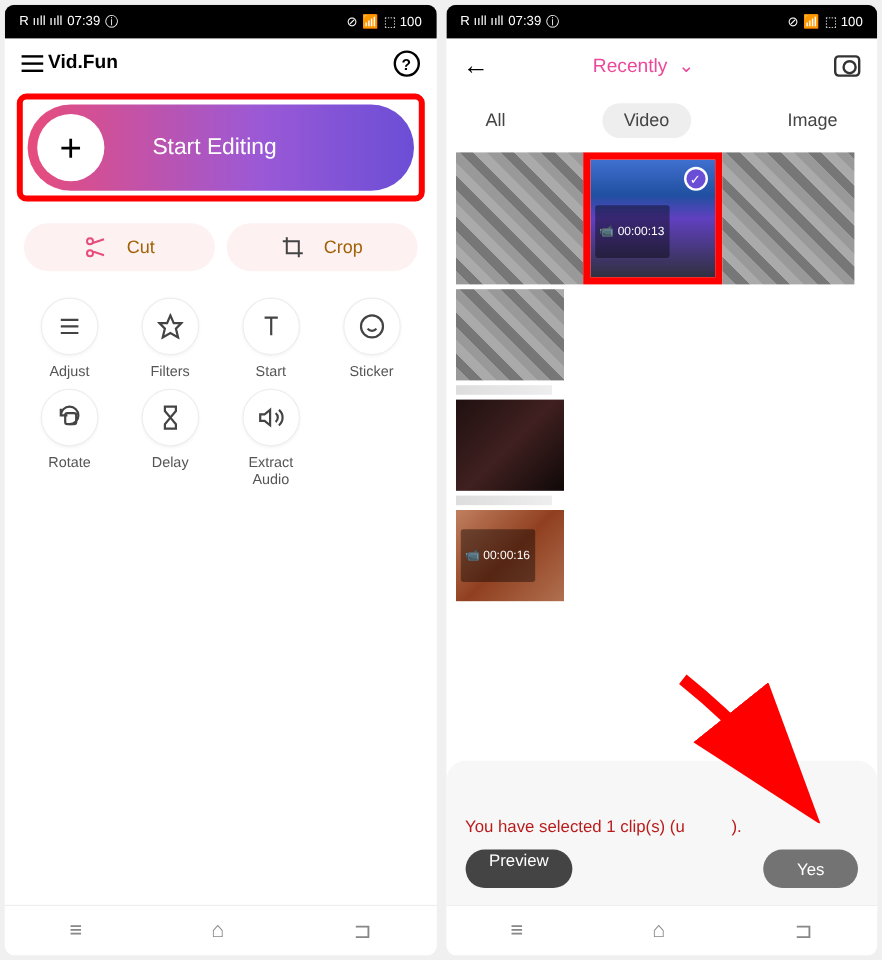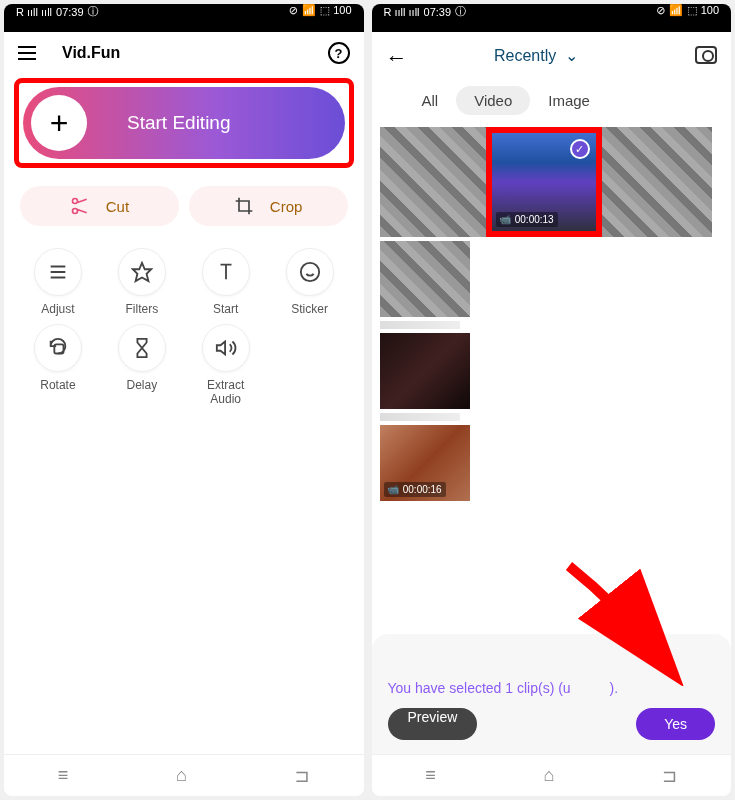--- a/index.html
+++ b/index.html
@@ -1,24 +1,24 @@
 <!DOCTYPE html>
 <html><head>
   <meta charset="utf-8">
   <style>
     * { margin: 0; padding: 0; box-sizing: border-box; }
     body { font-family: -apple-system, sans-serif; background: #f0f0f0; display: flex; gap: 8px; padding: 4px; }
     .phone { width: 360px; height: 792px; background: #fff; border-radius: 8px; overflow: hidden; display: flex; flex-direction: column; position: relative; }
     
     
-    .status-bar { height: 28px; background: #000; color: #fff; display: flex; align-items: flex-start; justify-content: space-between; padding: 0 12px; font-size: 11px; }
+    .status-bar { height: 28px; background: #000; color: #fff; display: flex; align-items: center; justify-content: space-between; padding: 0 12px; font-size: 11px; }
     .status-left, .status-right { display: flex; gap: 4px; align-items: center; }
     
     
-    .app-header { display: flex; align-items: center; padding: 10px 14px; gap: 26px; }
+    .app-header { display: flex; align-items: center; padding: 10px 14px; gap: 4px; }
     .hamburger { display: flex; flex-direction: column; gap: 4px; }
     .hamburger span { width: 18px; height: 2px; background: #000; }
     .app-title { font-weight: 600; font-size: 16px; flex: 1; }
     .help-icon { width: 22px; height: 22px; border: 2px solid #000; border-radius: 50%; display: flex; align-items: center; justify-content: center; font-size: 13px; font-weight: bold; }
     
     
     .highlight-box { margin: 4px 10px; border: 5px solid #ff0000; border-radius: 8px; padding: 4px; }
     .start-btn { background: linear-gradient(90deg, #e74c7c 0%, #9b59d6 60%, #6b4ed6 100%); border-radius: 40px; display: flex; align-items: center; padding: 8px; gap: 40px; }
     .plus-circle { width: 56px; height: 56px; background: #fff; border-radius: 50%; display: flex; align-items: center; justify-content: center; font-size: 32px; color: #000; }
     .start-text { color: #fff; font-size: 19px; }
@@ -34,51 +34,51 @@
     .tool-circle { width: 48px; height: 48px; background: #fff; border: 1px solid #eee; border-radius: 50%; display: flex; align-items: center; justify-content: center; font-size: 20px; color: #444; box-shadow: 0 1px 3px rgba(0,0,0,0.05); }
     .tool-name { font-size: 12px; color: #555; text-align: center; }
     
     
     .nav-bar { margin-top: auto; height: 42px; display: flex; justify-content: space-around; align-items: center; border-top: 1px solid #eee; }
     .nav-icon { color: #888; font-size: 18px; }
     
     
     .gallery-header { display: flex; align-items: center; padding: 10px 14px; gap: 10px; }
     .back-arrow { font-size: 22px; }
-    .gallery-title { flex: 1; text-align: center; font-size: 16px; color: #0c4a6e; margin-left: -30px; }
+    .gallery-title { flex: 1; text-align: center; font-size: 16px; color: #ec4899; margin-left: -30px; }
     .camera-icon { width: 22px; height: 18px; border: 2px solid #333; border-radius: 4px; position: relative; }
     .camera-icon::after { content: ''; position: absolute; width: 8px; height: 8px; border: 2px solid #333; border-radius: 50%; top: 2px; left: 5px; }
     
-    .tabs { display: flex; justify-content: flex-start; padding: 8px 32px; }
+    .tabs { display: flex; justify-content: space-between; padding: 8px 15px; }
     .tab { padding: 6px 18px; font-size: 15px; color: #444; border-radius: 18px; }
     .tab.active { background: #eee; }
     
     .gallery-grid { flex: 1; overflow: hidden; padding: 4px 8px; }
     .row1 { display: flex; gap: 0; }
     .thumb { background: linear-gradient(135deg, #888, #bbb, #777, #ccc); position: relative; }
     .thumb.pixelated { background-image: repeating-linear-gradient(45deg, #999 0, #999 8px, #777 8px, #777 16px, #aaa 16px, #aaa 24px); }
     .t1 { width: 106px; height: 110px; }
     .t2 { width: 116px; height: 110px; }
     .t3 { width: 110px; height: 110px; }
     .highlight2 { border: 6px solid #ff0000; position: relative; }
     .check-badge { position: absolute; top: 6px; right: 6px; width: 20px; height: 20px; background: #6b4ed6; border: 2px solid #fff; border-radius: 50%; color: #fff; display: flex; align-items: center; justify-content: center; font-size: 11px; }
-    .duration { position: absolute; bottom: 4px; left: 4px; color: #fff; font-size: 10px; background: rgba(0,0,0,0.4); padding: 2px 4px; border-radius: 2px; }
+    .duration { position: absolute; bottom: 16px; left: 4px; color: #fff; font-size: 10px; background: rgba(0,0,0,0.4); padding: 16px 4px; border-radius: 2px; }
     .cinema-thumb { background: linear-gradient(180deg, #4070d0 0%, #2050a0 30%, #6040c0 50%, #303040 100%); }
     
     .date-label { font-size: 12px; color: #999; padding: 6px 4px 2px; background: linear-gradient(90deg, #ddd, #eee); width: 80px; margin: 4px 0; }
     .tsingle { width: 90px; height: 76px; }
     .tsingle2 { background: linear-gradient(135deg, #c08060, #904020, #b07050); }
     .tsingle3 { background: linear-gradient(135deg, #201010, #402020, #100808); }
     
     .bottom-sheet { background: #f7f7f7; padding: 14px 16px; border-radius: 16px 16px 0 0; }
-    .sheet-text { font-size: 14px; color: #8b5cf6; margin-bottom: 12px; margin-top: 32px; }
+    .sheet-text { font-size: 14px; color: #b91c1c; margin-bottom: 12px; margin-top: 32px; }
     .sheet-btns { display: flex; justify-content: space-between; }
     .pill-btn { padding: 1px 20px; border-radius: 20px; font-size: 14px; color: #fff; }
     .preview-btn { background: #444; }
-    .yes-btn { background: #6d28d9; padding: 8px 28px; }
+    .yes-btn { background: #737373; padding: 8px 28px; }
     
     
     .arrow { position: absolute; right: 42px; bottom: 110px; pointer-events: none; }
     
     svg { display: block; }
   </style>
 </head>
 <body>
 
 <div class="phone">

